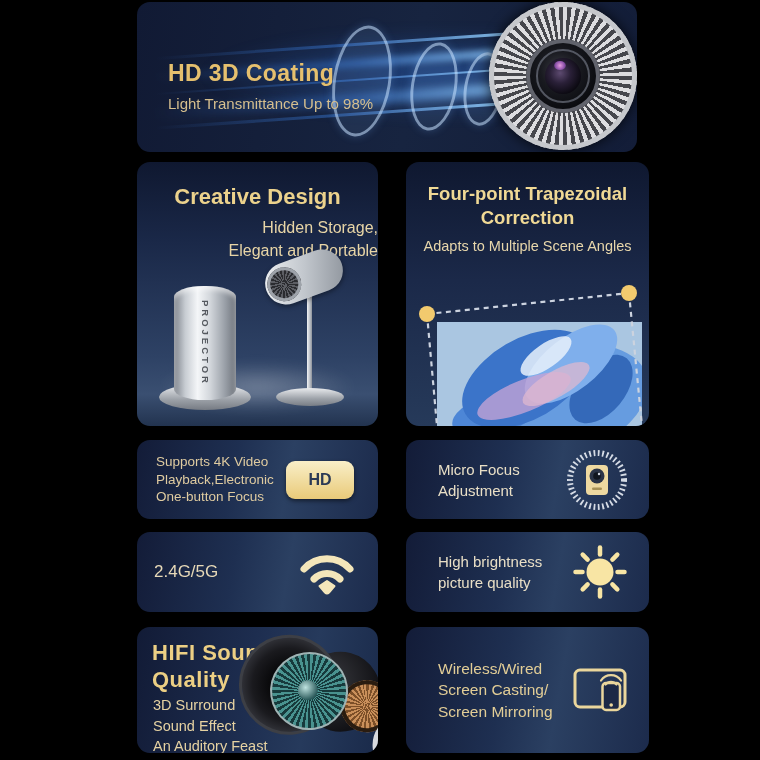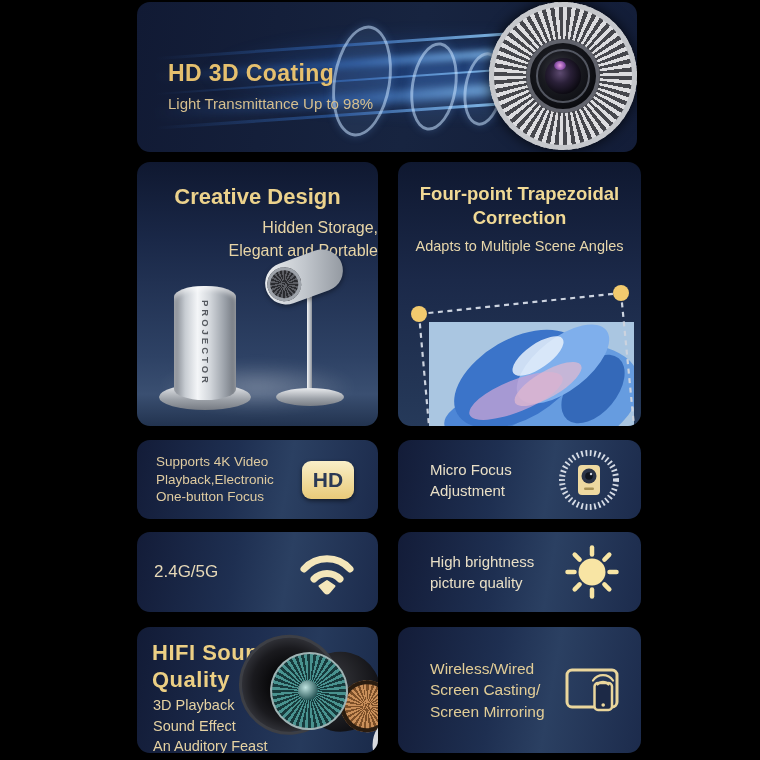--- a/index.html
+++ b/index.html
@@ -2,21 +2,21 @@
 <html><head>
 <meta charset="utf-8">
 <style>
   html,body{margin:0;padding:0;}
   body{
     width:760px;height:760px;background:#000;overflow:hidden;position:relative;
     font-family:"Liberation Sans",sans-serif;
   }
   .col{position:absolute;left:137px;top:2px;width:500px;}
   .card{position:relative;border-radius:13px;overflow:hidden;}
-  .row{display:flex;gap:20px;}
+  .row{display:flex;gap:28px;}
   .cardL{width:241px;flex:0 0 241px;}
   .cardR{width:243px;flex:0 0 243px;}
 
   
   .hero{height:150px;background:linear-gradient(100deg,#111a34 0%,#172440 55%,#131d38 100%);margin-bottom:10px;}
   .glow{position:absolute;left:60px;top:25px;width:400px;height:95px;
     background:radial-gradient(ellipse at 62% 50%,rgba(45,115,225,.38),rgba(45,115,225,0) 70%);
     filter:blur(6px);}
   .streak{position:absolute;left:18px;border-radius:3px;transform:rotate(-4deg);
     background:linear-gradient(90deg,rgba(40,90,180,0) 0%,rgba(60,130,230,.45) 45%,rgba(150,210,255,.9) 85%,rgba(160,215,255,0) 100%);}
@@ -83,24 +83,24 @@
   .row3{margin-bottom:13px;}
   .row3 .card{height:79px;}
   .row4{margin-bottom:15px;}
   .row4 .card{height:80px;}
   .row5 .card{height:126px;}
   .feature{background:linear-gradient(100deg,#131c38 0%,#1e2f51 40%,#2b4062 62%,#1c2b4c 100%);
     display:flex;align-items:center;}
   .ftext{padding-left:17px;}
   .video-lines{font-size:13.5px;line-height:17.5px;color:#dfcba0;padding-left:19px;}
   .hd-badge{position:absolute;right:24px;top:50%;transform:translateY(-50%);
-    width:52px;height:38px;border-radius:9px;
+    width:68px;height:38px;border-radius:9px;
     background:linear-gradient(180deg,#f9efc8 0%,#e9ca79 100%);
     display:flex;align-items:center;justify-content:center;
-    font-size:21px;font-weight:bold;color:#2b3955;box-shadow:0 2px 4px rgba(0,0,0,.5);}
+    font-size:16px;font-weight:bold;color:#2b3955;box-shadow:0 2px 4px rgba(0,0,0,.5);}
   .focus-lines,.bright-lines{font-size:15px;line-height:21px;color:#e9dfc6;}
   .ftext.indent{padding-left:32px;}
   .wifi-label{font-size:17px;color:#e7d9b8;text-align:center;}
   .icon-right{position:absolute;right:20px;top:50%;transform:translateY(-50%);}
 
   
   .hifi{background:linear-gradient(100deg,#121b36 0%,#1d2d4f 45%,#263a5c 70%,#1a2a4a 100%);}
   .hifi h2{position:absolute;left:15px;top:12px;margin:0;font-size:22px;line-height:27px;font-weight:bold;color:#eccf84;letter-spacing:.5px;}
   .hifi .sub{position:absolute;left:16px;top:68px;font-size:14.5px;line-height:20.5px;color:#e6d2a2;}
   .speaker{position:absolute;left:100px;top:0px;width:160px;height:140px;transform:rotate(-8deg);}
@@ -261,21 +261,21 @@
     </section>
   </div>
 
   <div class="row row5">
     <section class="card cardL hifi">
       <h2>
         <div>HIFI Sound</div>
         <div>Quality</div>
       </h2>
       <div class="sub">
-        <div>3D Playback</div>
+        <div>3D Surround</div>
         <div>Sound Effect</div>
         <div>An Auditory Feast</div>
       </div>
       <div class="speaker">
         <div class="sp sp-body"></div>
         <div class="sp sp-coil"></div>
         <div class="sp sp-ring"></div>
         <div class="sp sp-cone"></div>
         <div class="sp sp-spider"></div>
         <div class="sp sp-cap"></div>

